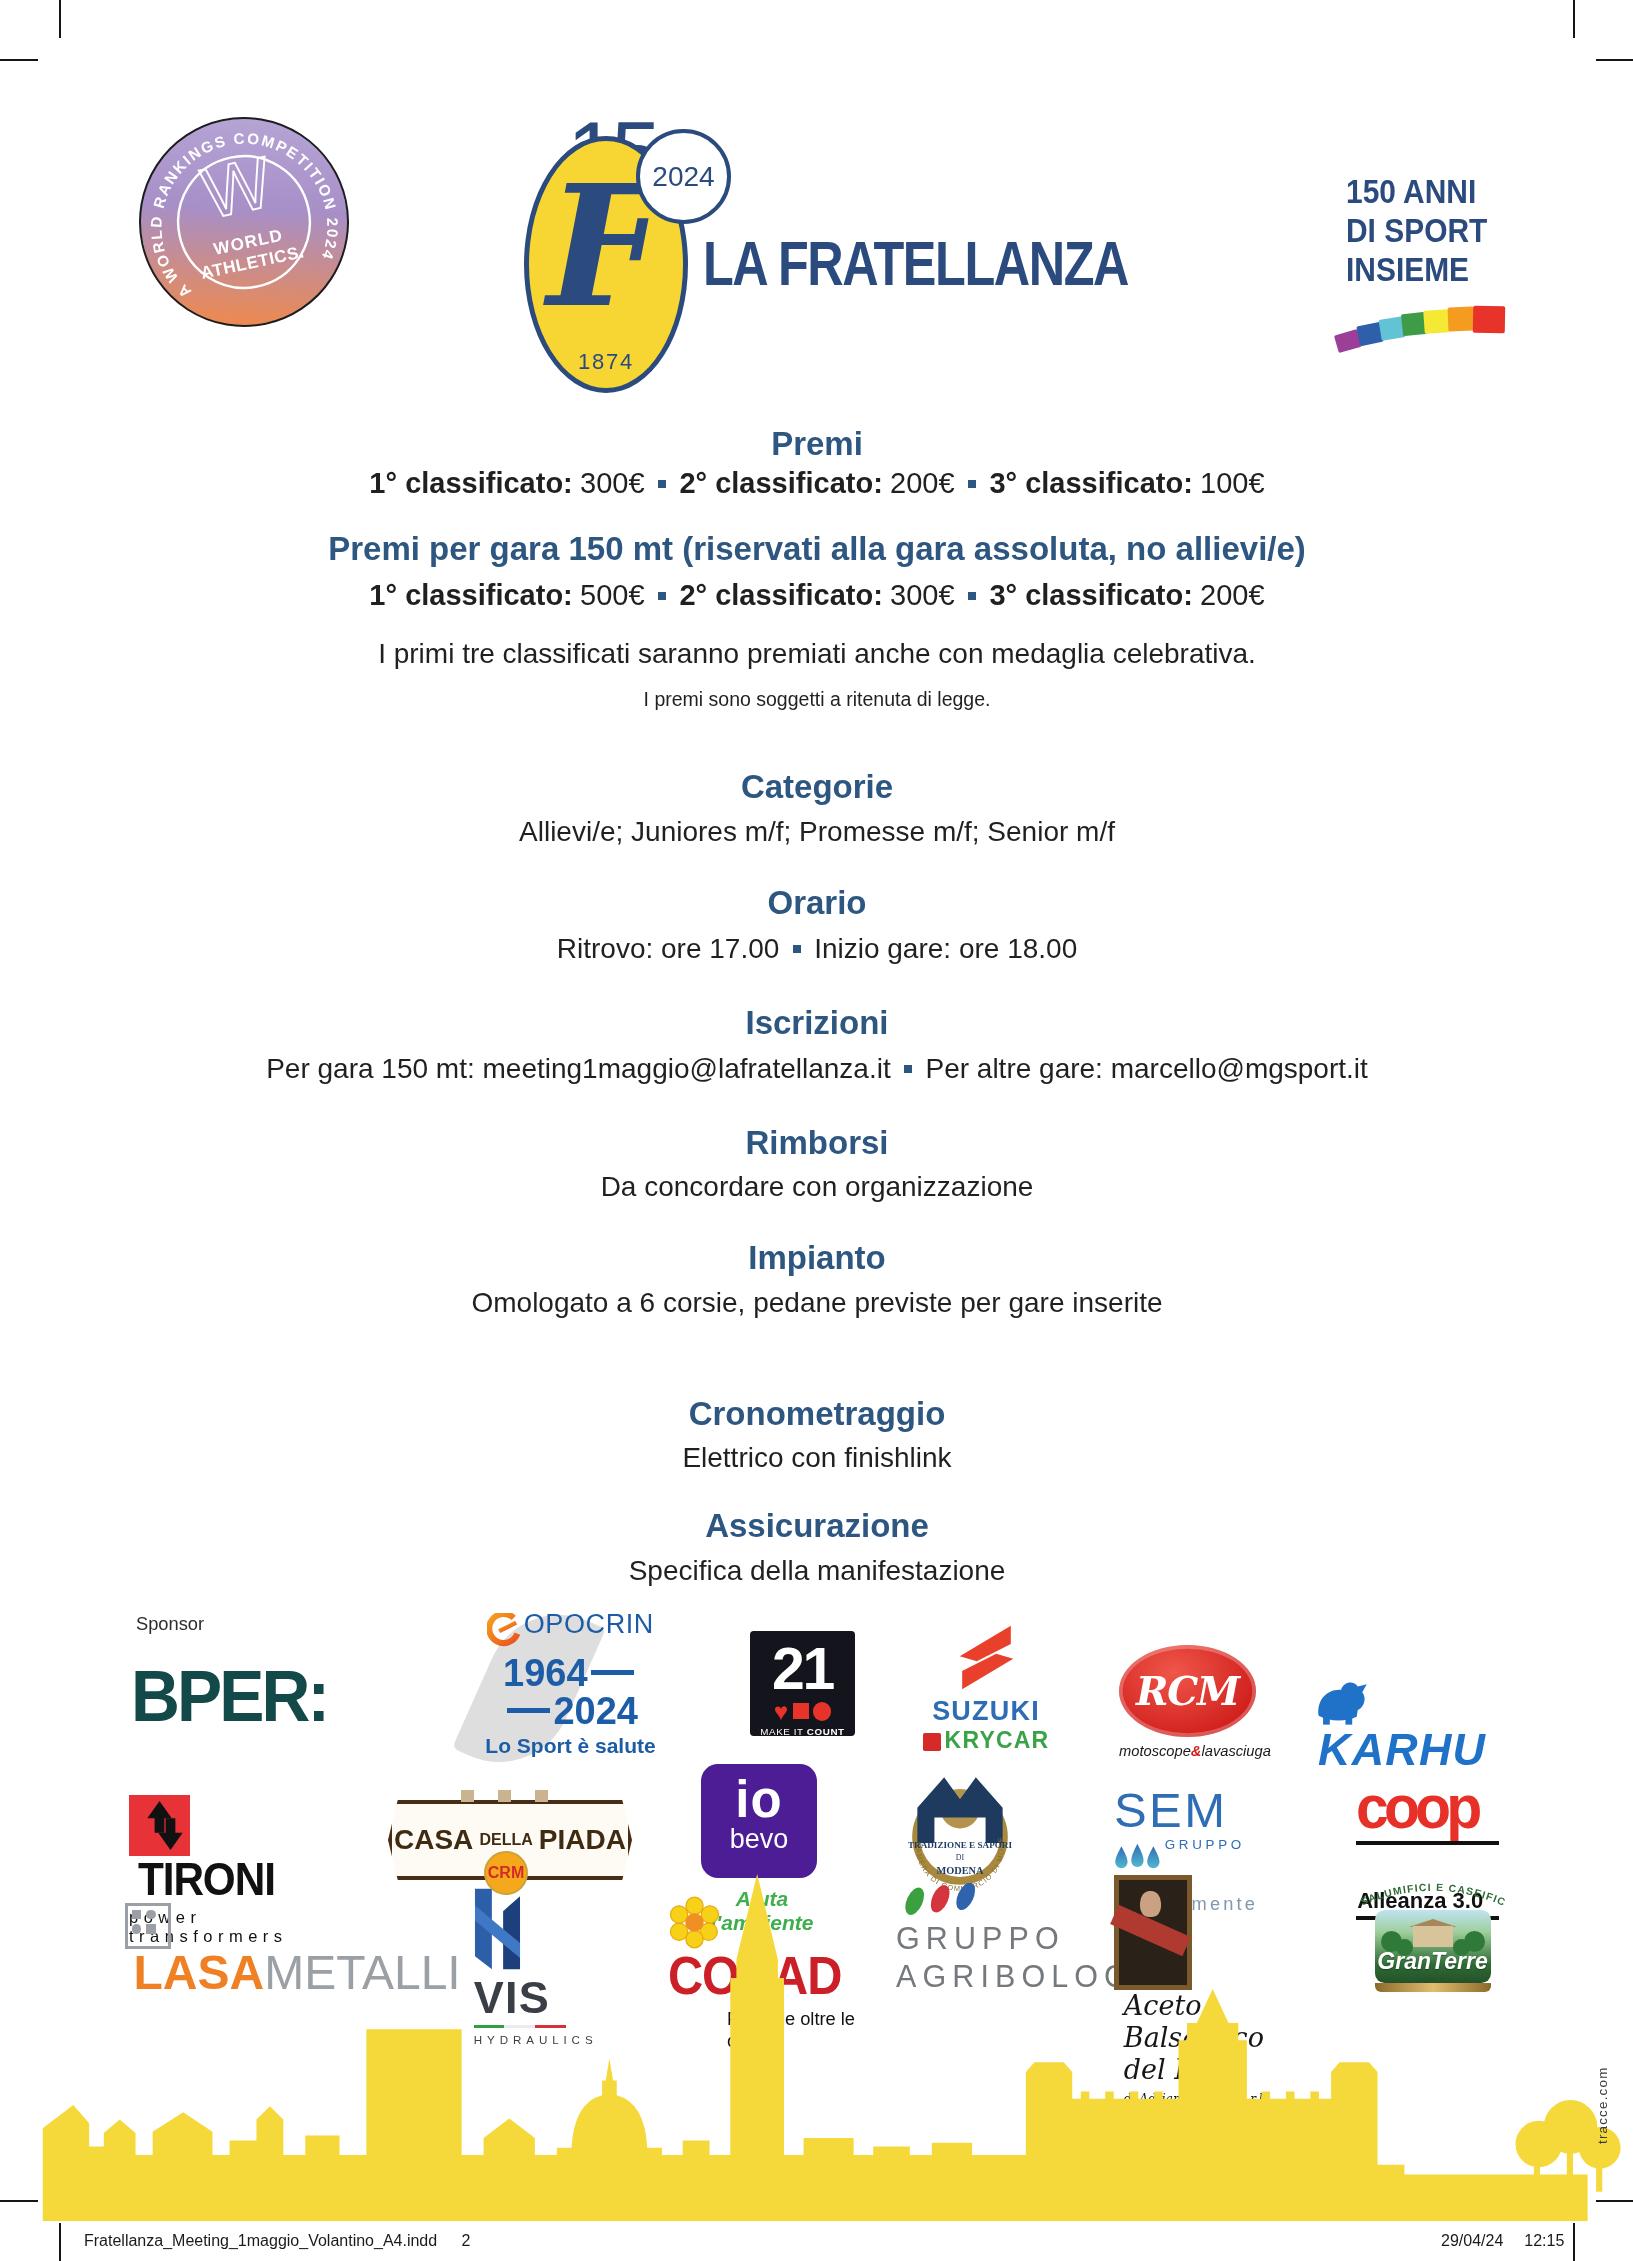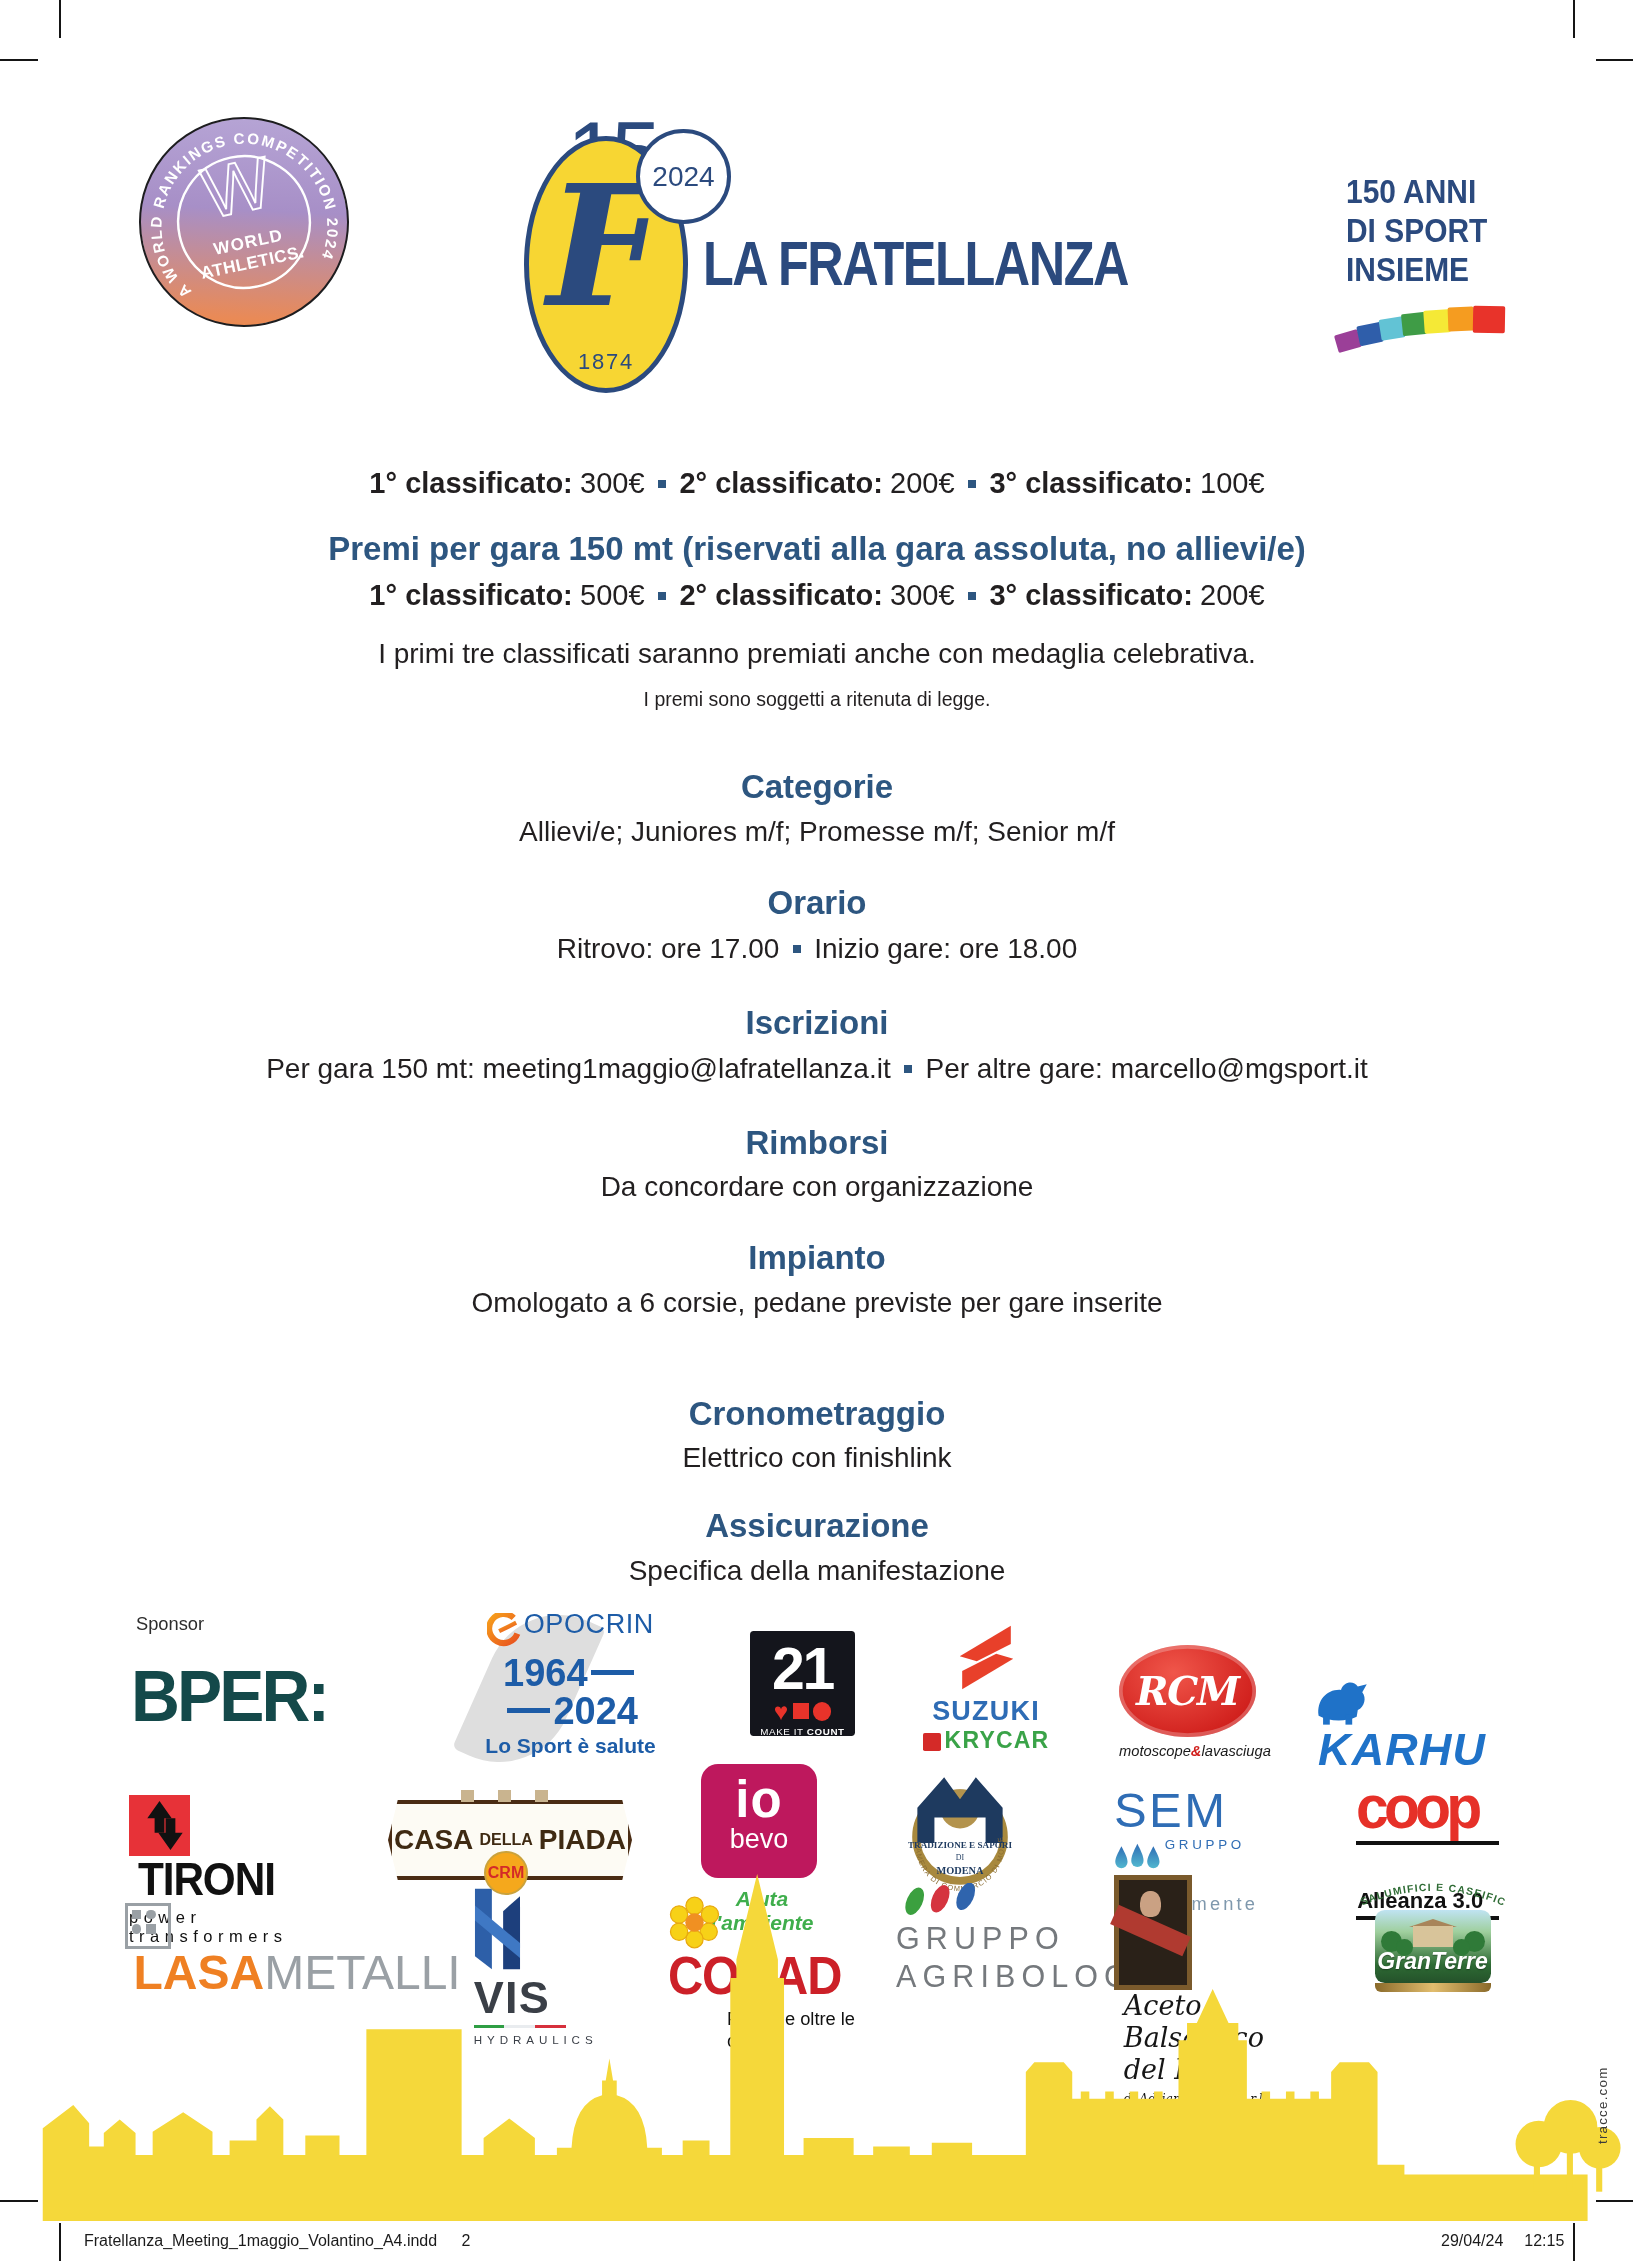--- a/index.html
+++ b/index.html
@@ -70,21 +70,21 @@
   .tironi-tag{font-size:16.5px;color:#111;letter-spacing:5.5px;margin-top:6.1px;}
   .piada{width:236px;height:72px;border:4.3px solid #4a2c14;background:#fdfbf4;
          clip-path:polygon(4% 0,96% 0,100% 50%,96% 100%,4% 100%,0 50%);
          display:flex;align-items:center;justify-content:center;gap:6.1px;}
   .piada .big{font-size:28px;font-weight:bold;color:#3f2a12;}
   .piada .sm{font-size:16px;font-weight:bold;color:#3f2a12;}
   .crm-circ{position:absolute;left:96px;top:51px;width:40px;height:40px;border-radius:50%;background:#f5a81c;
             border:2.4px solid #caa23c;display:flex;align-items:center;justify-content:center;z-index:4;}
   .crm-circ span{color:#d42a28;font-weight:bold;font-size:16px;}
   .piada-tab{position:absolute;top:-9.8px;width:13.4px;height:12.2px;background:#c9b48f;z-index:3;}
-  .iobevo{width:116px;height:114px;background:#be185d;border-radius:17px;text-align:center;color:#fff;}
+  .iobevo{width:116px;height:114px;background:#4c1d95;border-radius:17px;text-align:center;color:#fff;}
   .iobevo .io{font-size:51px;font-weight:bold;line-height:1;padding-top:9.8px;letter-spacing:1.2px;}
   .iobevo .bevo{font-size:27px;line-height:1;margin-top:1.2px;}
   .iobevo-tag{margin-top:8.5px;font-size:21px;font-weight:bold;font-style:italic;color:#3fae4c;text-align:center;}
   .sem-name{font-size:49px;color:#2f6db5;letter-spacing:2.4px;line-height:1;display:inline-block;vertical-align:top;}
   .sem-gruppo{font-size:13.4px;color:#2f6db5;letter-spacing:3.7px;display:inline-block;vertical-align:top;margin-top:2.4px;}
   .sem-tag{font-size:18.3px;color:#7f98ad;letter-spacing:3.1px;margin-top:9.8px;border-top:0;}
   .coop-name{font-size:59px;font-weight:bold;color:#e63028;letter-spacing:-4.9px;line-height:0.8;transform:scaleY(1.05);transform-origin:center top;}
   .coop-bars{margin-top:11px;width:143px;}
   .coop-bars .bar{height:4.3px;background:#111;}
   .coop-bars .t{font-size:22px;font-weight:bold;color:#111;padding:2.4px 0 3.7px 1.2px;line-height:1;margin-top:42px;}
@@ -166,20 +166,21 @@
   <div class="rainbow">
     <div class="rb" style="left:0;top:32px;width:24.4px;height:18.3px;background:#9b3f98;transform:rotate(-16deg);"></div>
     <div class="rb" style="left:22px;top:24.4px;width:24.4px;height:19.5px;background:#2f5eaa;transform:rotate(-12deg);"></div>
     <div class="rb" style="left:44px;top:18.3px;width:24.4px;height:21px;background:#62c3d5;transform:rotate(-9deg);"></div>
     <div class="rb" style="left:66px;top:13.4px;width:24.4px;height:22px;background:#3f9c46;transform:rotate(-6deg);"></div>
     <div class="rb" style="left:88px;top:9.8px;width:26px;height:23px;background:#f5e936;transform:rotate(-4deg);"></div>
     <div class="rb" style="left:112px;top:7.3px;width:26px;height:24.4px;background:#f59c20;transform:rotate(-2deg);"></div>
     <div class="rb" style="left:137px;top:6.1px;width:32px;height:27px;background:#e8332a;transform:rotate(1deg);"></div>
   </div>
 
+  <div class="ctr h" style="top:427px;">Premi</div>
   <div class="ctr prize" style="top:469px;">
     <span class="b">1° classificato:</span><span class="v">300€</span><span class="sq"></span><span class="b">2° classificato:</span><span class="v">200€</span><span class="sq"></span><span class="b">3° classificato:</span><span class="v">100€</span>
   </div>
   <div class="ctr h" style="top:532px;">Premi per gara 150 mt (riservati alla gara assoluta, no allievi/e)</div>
   <div class="ctr prize" style="top:581px;">
     <span class="b">1° classificato:</span><span class="v">500€</span><span class="sq"></span><span class="b">2° classificato:</span><span class="v">300€</span><span class="sq"></span><span class="b">3° classificato:</span><span class="v">200€</span>
   </div>
   <div class="ctr body" style="top:640px;">I primi tre classificati saranno premiati anche con medaglia celebrativa.</div>
   <div class="ctr body-sm" style="top:690px;">I premi sono soggetti a ritenuta di legge.</div>
 

